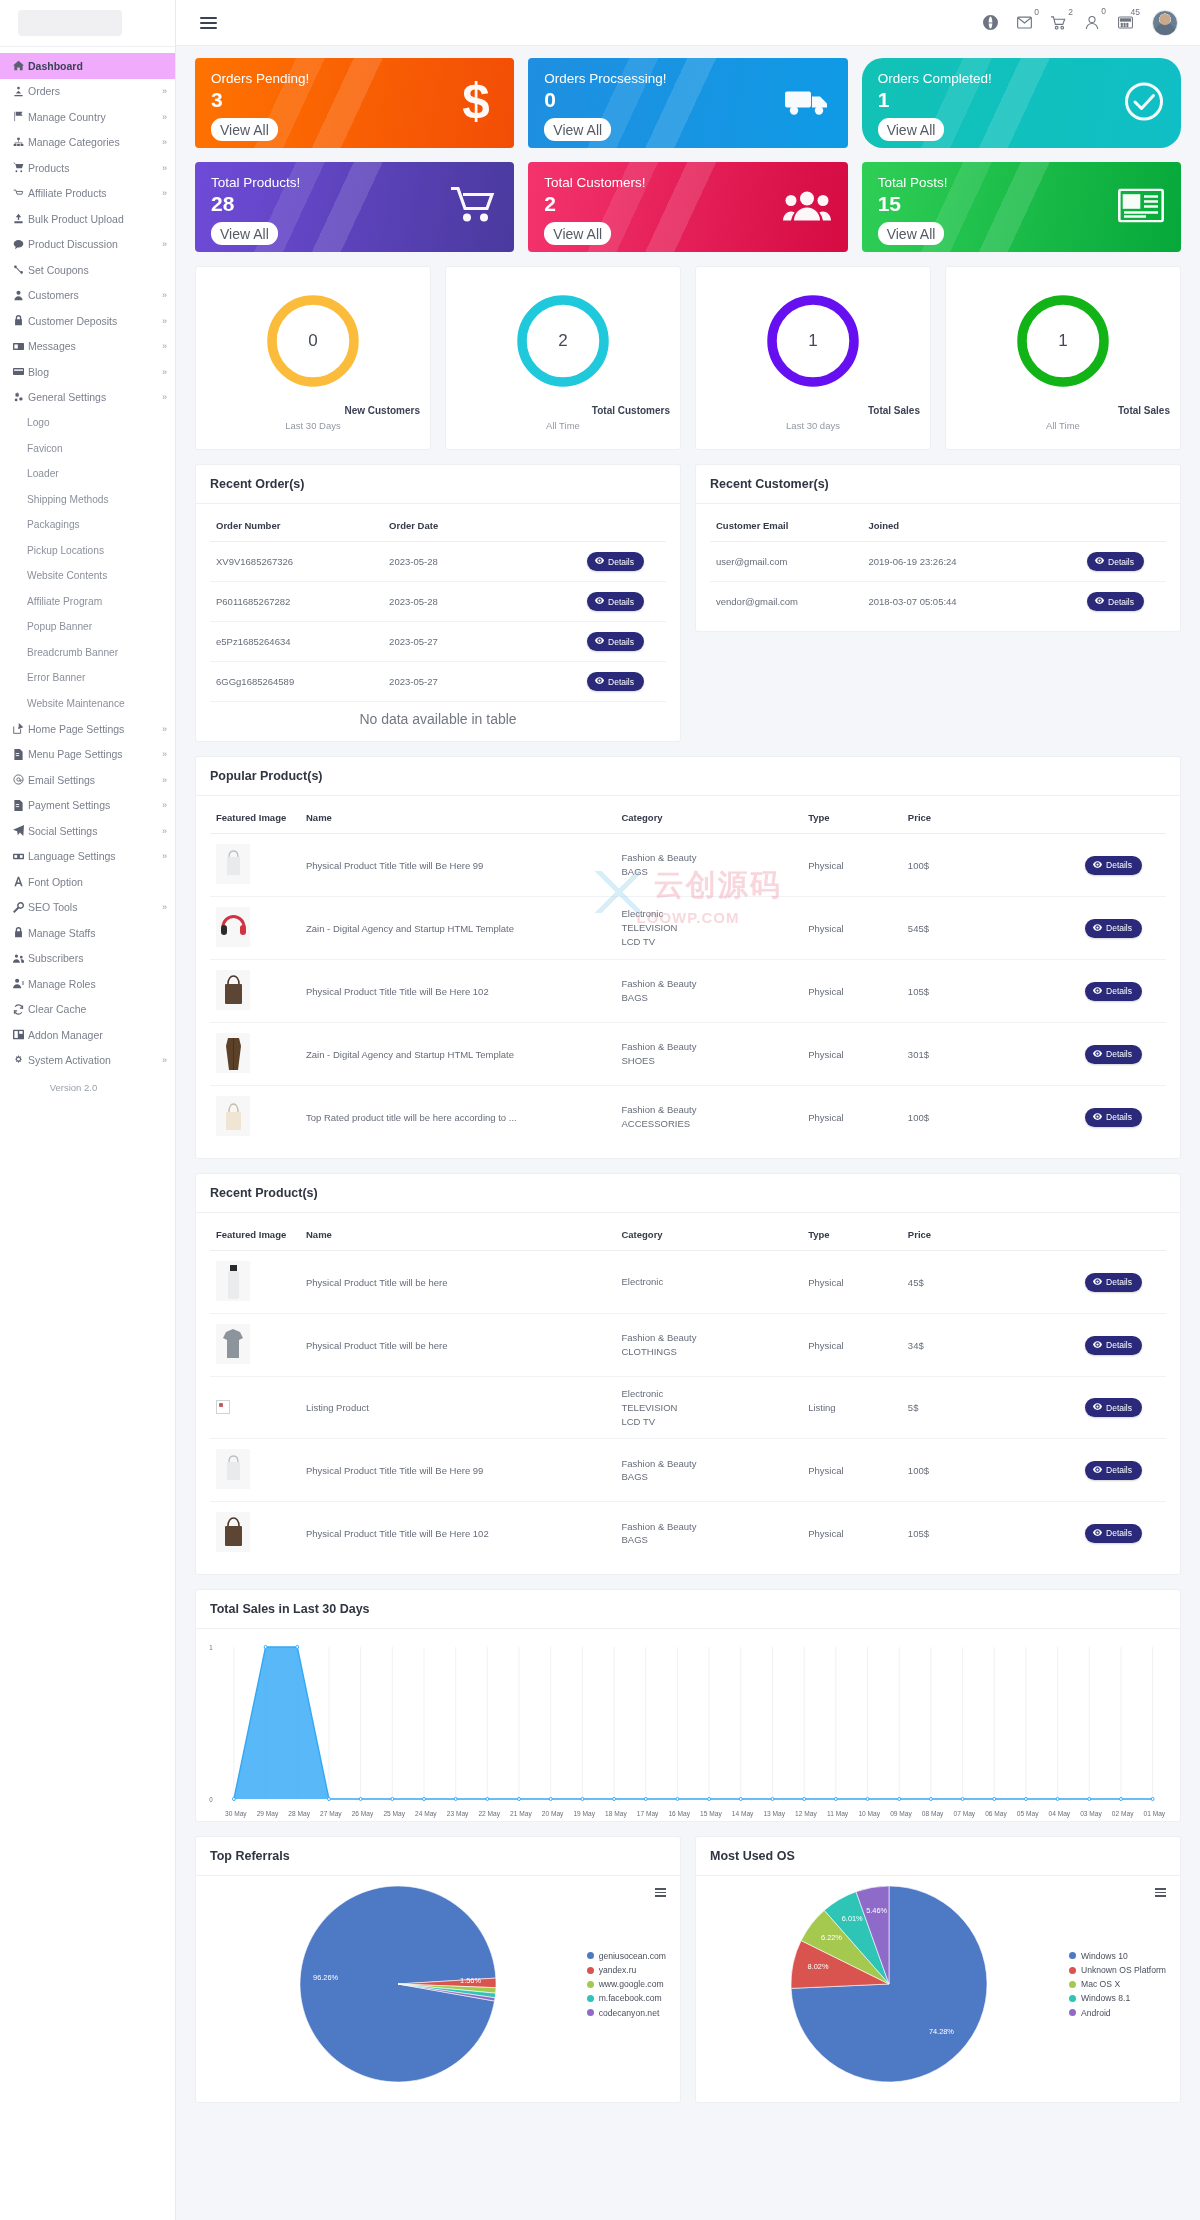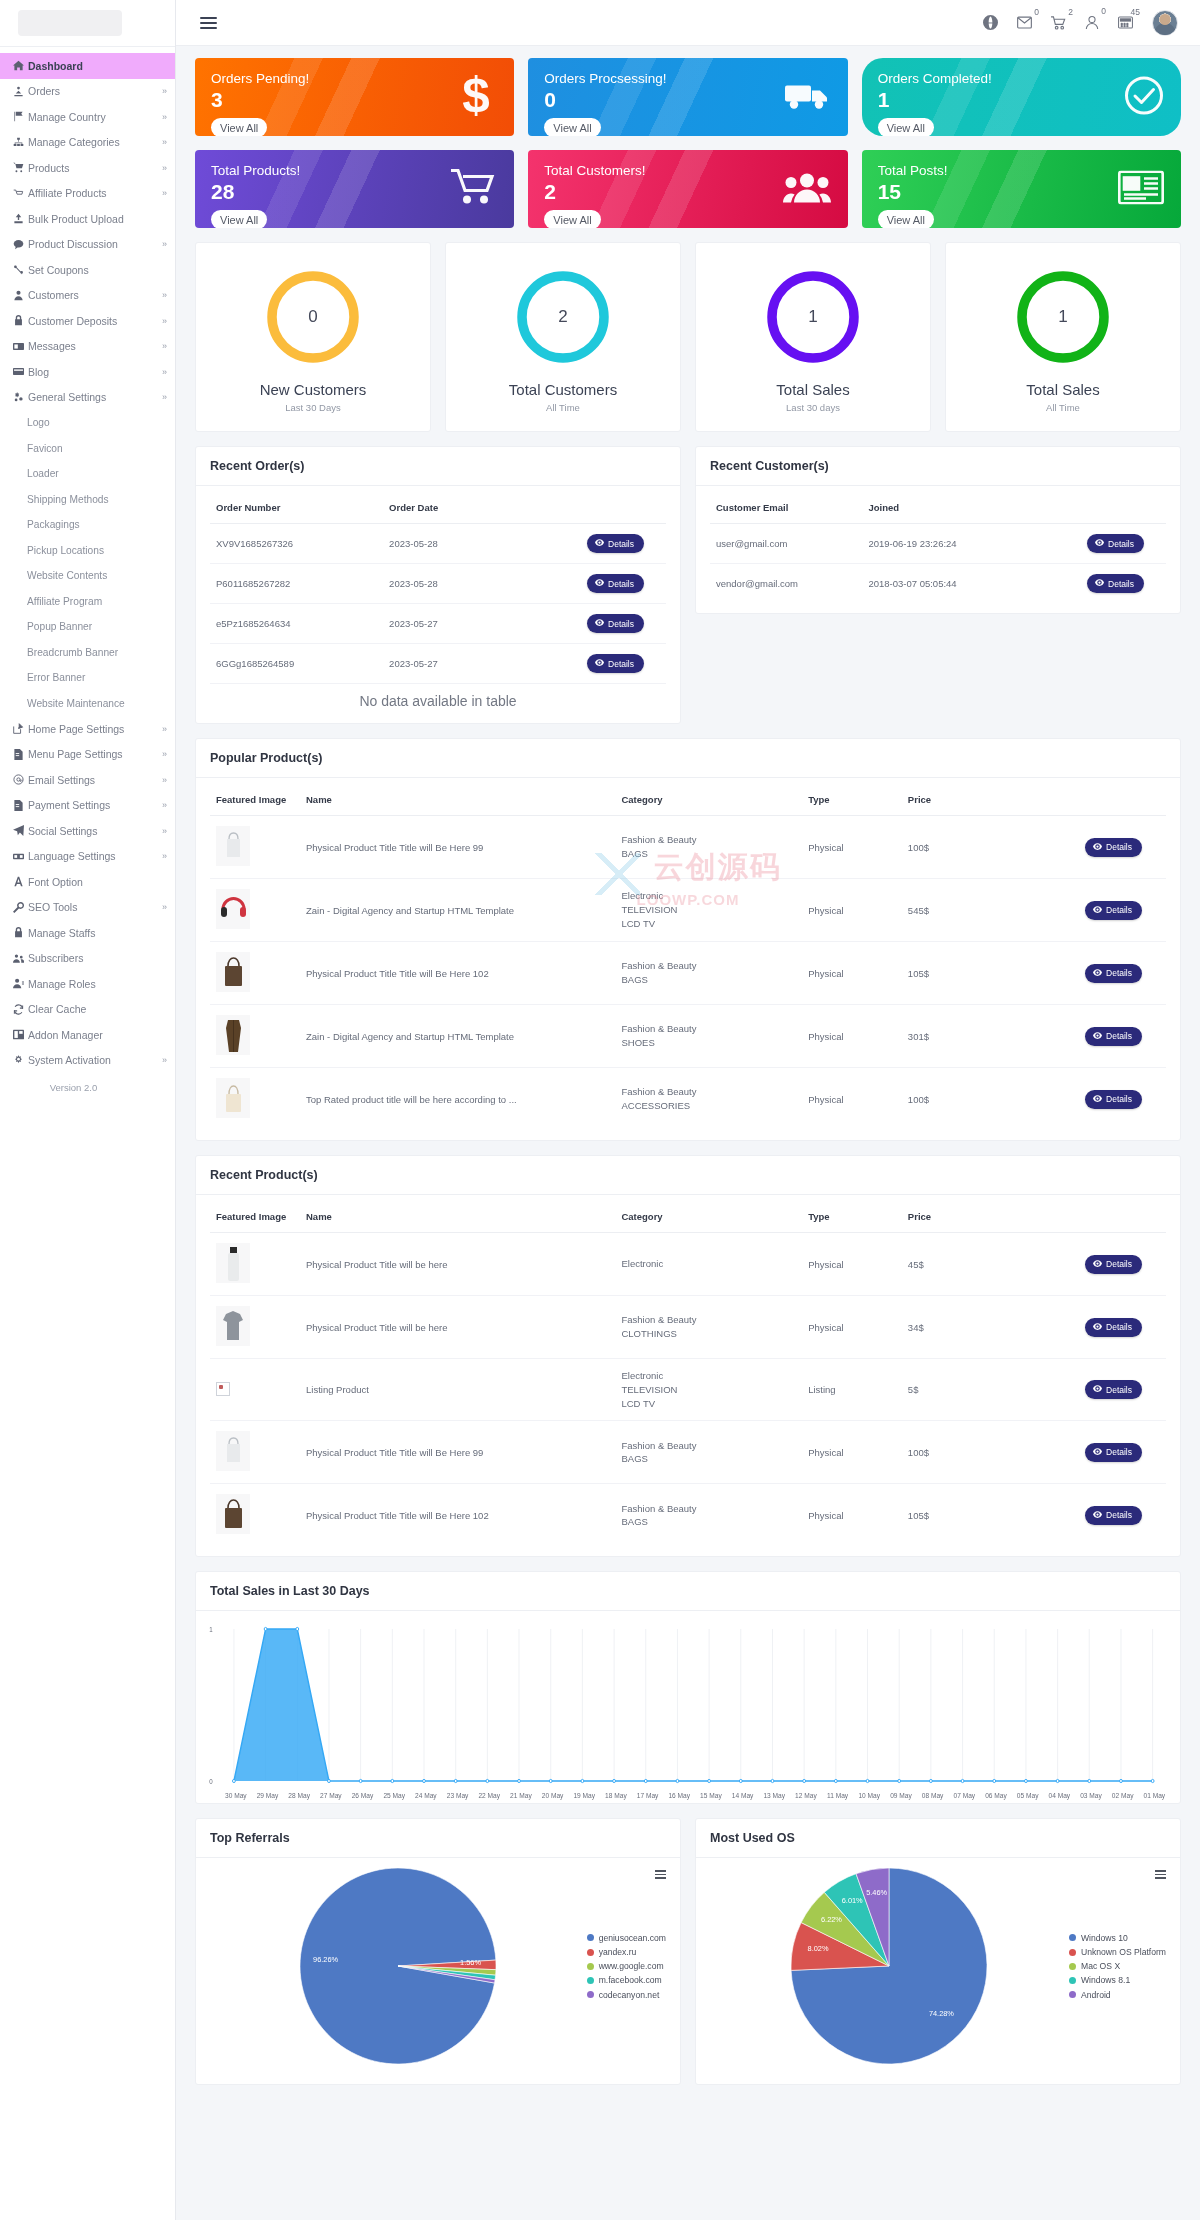--- a/index.html
+++ b/index.html
@@ -88,55 +88,55 @@
   .avatar::before{
     content:""; position:absolute; left:50%; bottom:0; transform:translateX(-50%);
     width:22px; height:12px; border-radius:11px 11px 0 0; background:#5d6f83;
   }
 
   .content { padding: 12px 19px 28px 19px; }
 
   
   .stat-row { display: flex; gap: 14px; margin-bottom: 14px; }
   .stat-card {
-    flex: 1; height: 78px; border-radius: 4px;
+    flex: 1; height: 90px; border-radius: 4px;
     padding: 13px 16px; position: relative; overflow: hidden;
     color: #fff;
   }
   .stat-card .stripes {
     position: absolute; inset: 0;
     background: linear-gradient(115deg, rgba(255,255,255,0.00) 28%, rgba(255,255,255,0.10) 28%, rgba(255,255,255,0.10) 36%,
       rgba(255,255,255,0.00) 36%, rgba(255,255,255,0.00) 44%, rgba(255,255,255,0.13) 44%, rgba(255,255,255,0.13) 52%, rgba(255,255,255,0.00) 52%);
   }
   .stat-card .inner { position: relative; z-index: 2; }
   .stat-title { font-size: 13.5px; font-weight: 400; margin-bottom: 2px; }
   .stat-num { font-size: 21px; font-weight: 700; line-height: 1.1; margin-bottom: 7px; }
   .view-all {
     display: inline-block; background: #fff; color: #555a66;
-    font-size: 11px; padding: 3.5px 9px; border-radius: 11px;
+    font-size: 14px; padding: 3.5px 9px; border-radius: 11px;
     border: none; cursor: pointer; font-family: inherit;
   }
   .stat-ic {
     position: absolute; right: 17px; top: 50%; transform: translateY(-50%);
     z-index: 2; color: #fff; opacity: .97;
   }
 
   
   .donut-row { display: flex; gap: 14px; margin-bottom: 14px; }
   .donut-card {
     flex: 1; background: #fff; border-radius: 3px; border: 1px solid #edeff3;
     padding: 24px 10px 18px; text-align: center;
   }
   .donut-wrap { display: flex; justify-content: center; }
   .donut { position: relative; width: 100px; height: 100px; }
   .donut .val {
     position: absolute; inset: 0; display: flex; align-items: center; justify-content: center;
     font-size: 17px; color: #44495a;
   }
-  .donut-name { font-size: 15px; font-weight: 400; color: #3b4254; margin-top: 14px; }
+  .donut-name { font-size: 10px; font-weight: 700; color: #3b4254; margin-top: 14px; text-align: right; }
   .donut-sub { font-size: 9.5px; color: #9298a5; margin-top: 4px; }
 
   
   .panel { background: #fff; border: 1px solid #edeff3; border-radius: 3px; }
   .panel-head {
     padding: 12px 14px; border-bottom: 1px solid #edeff3;
     font-size: 12.5px; font-weight: 700; color: #303542;
   }
   .panel-body { padding: 6px 14px 10px; }
   .two-col { display: flex; gap: 14px; margin-bottom: 14px; align-items: flex-start; }

